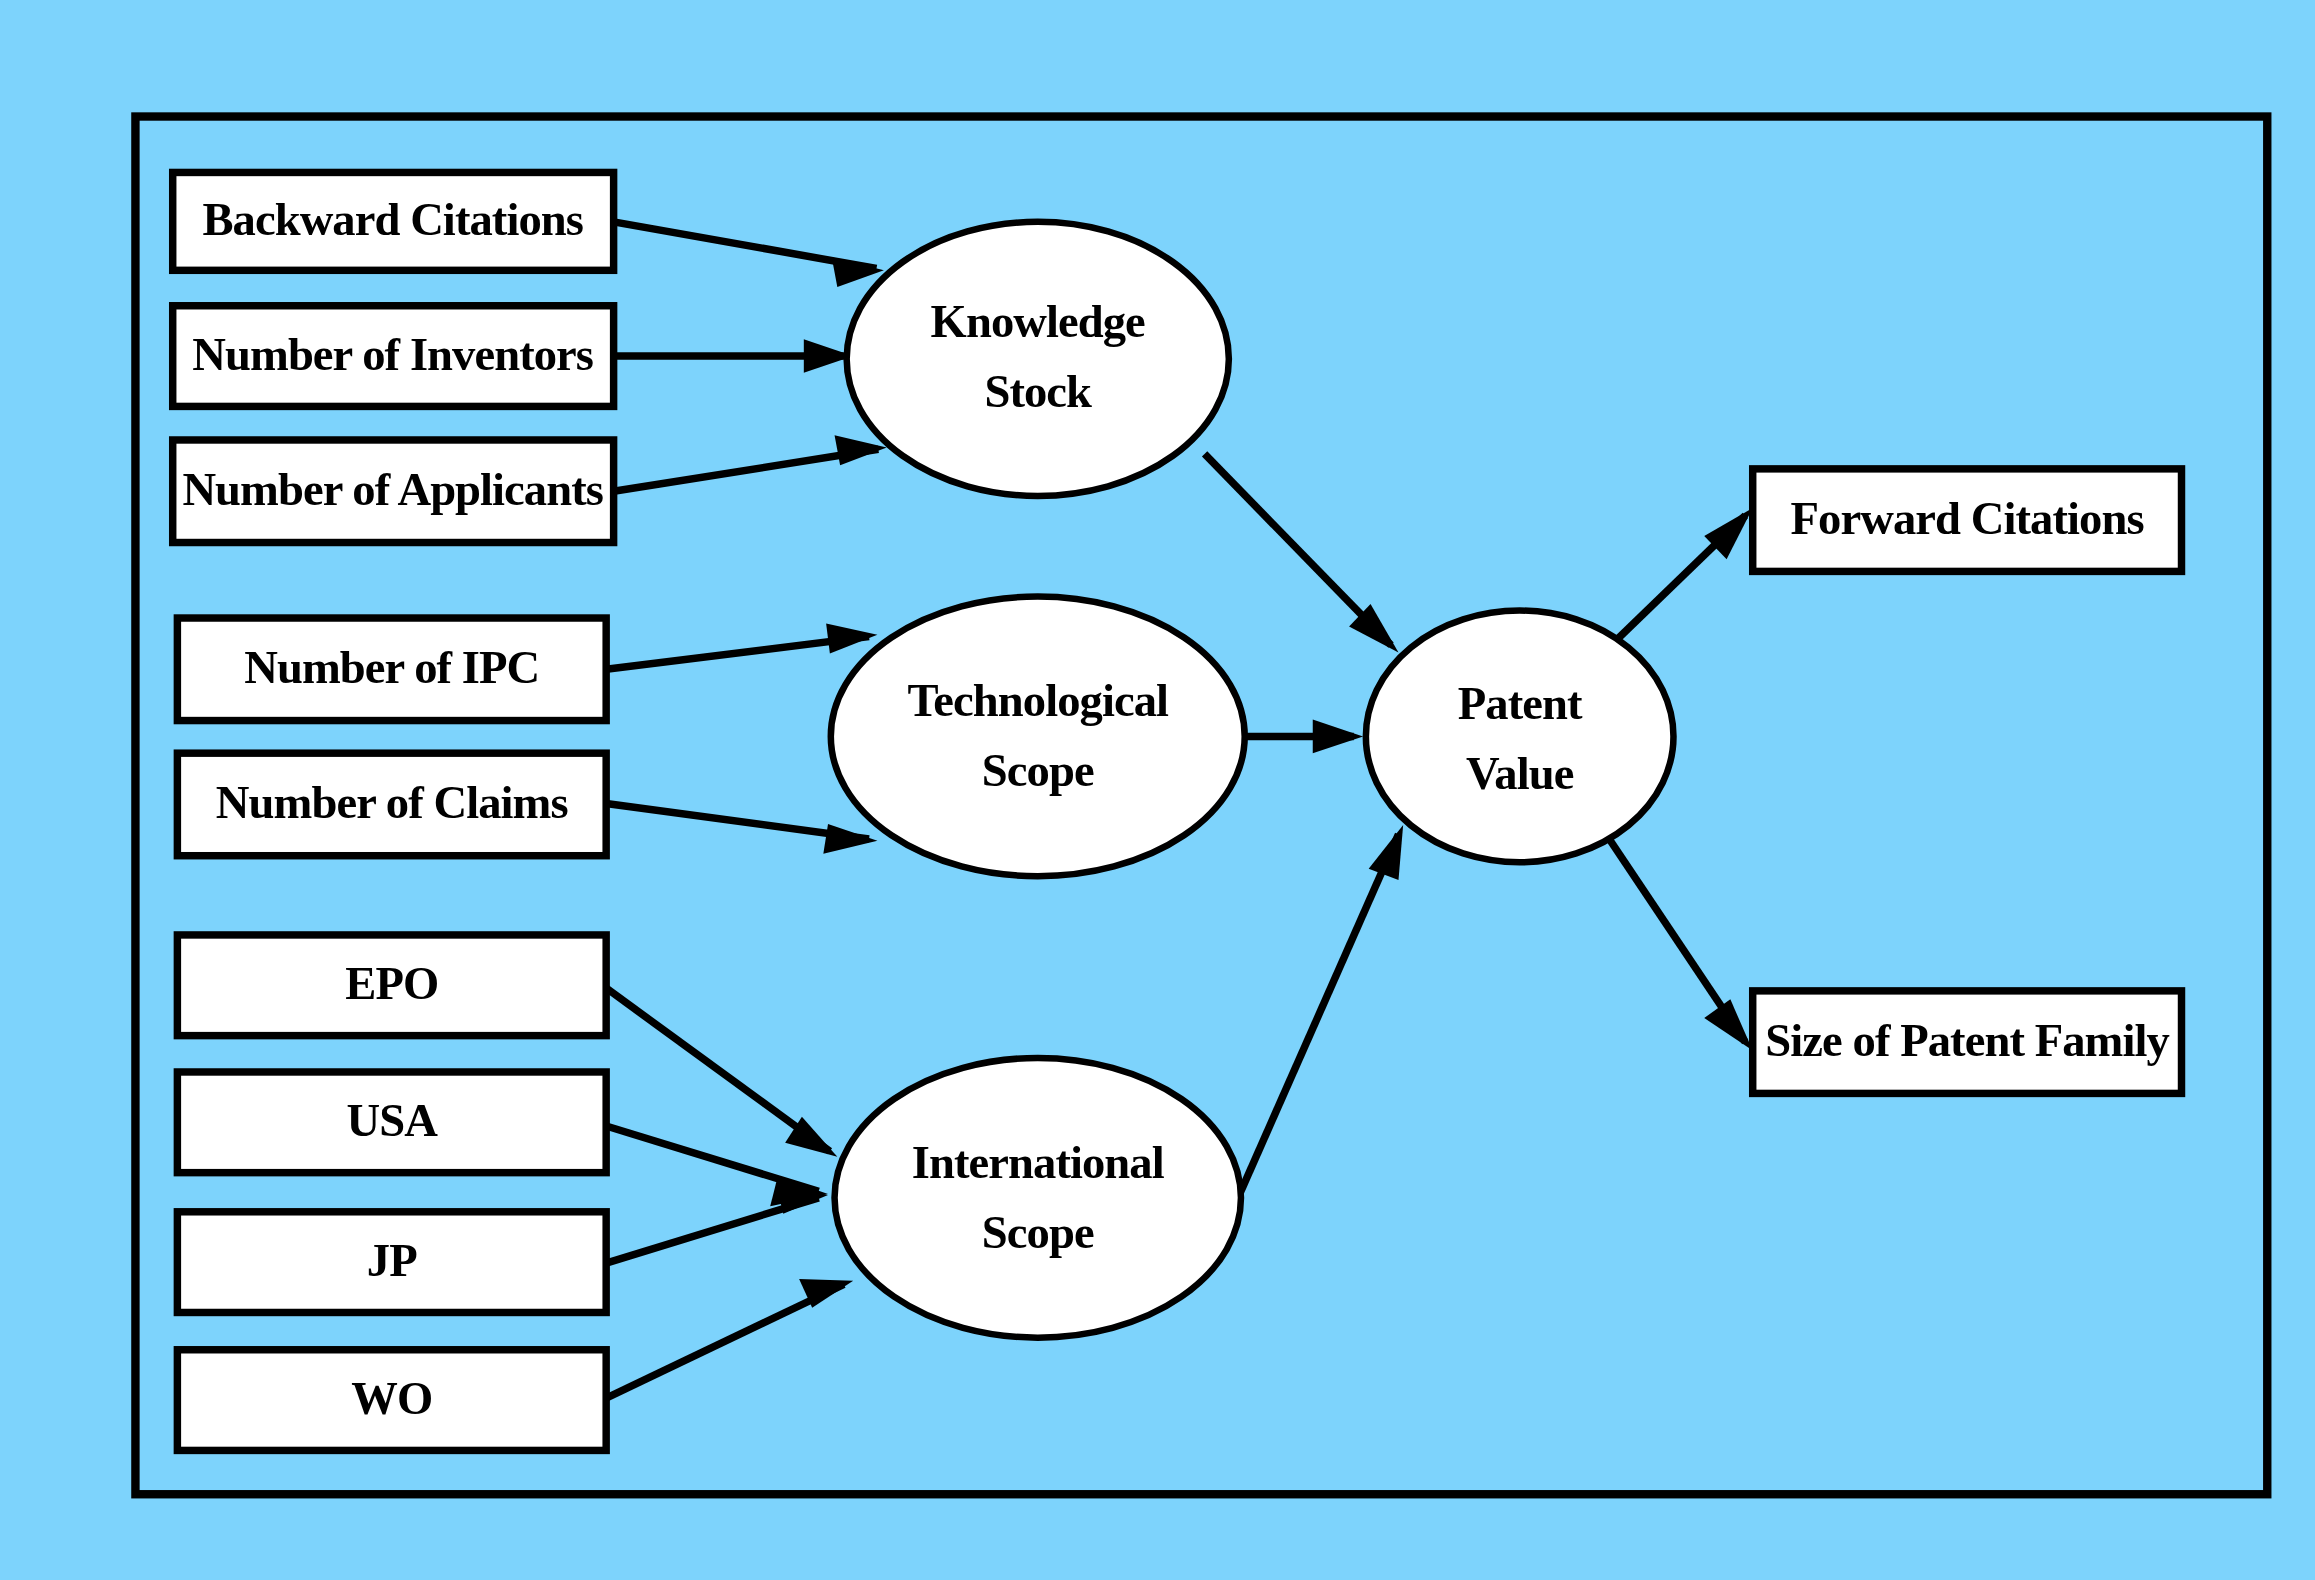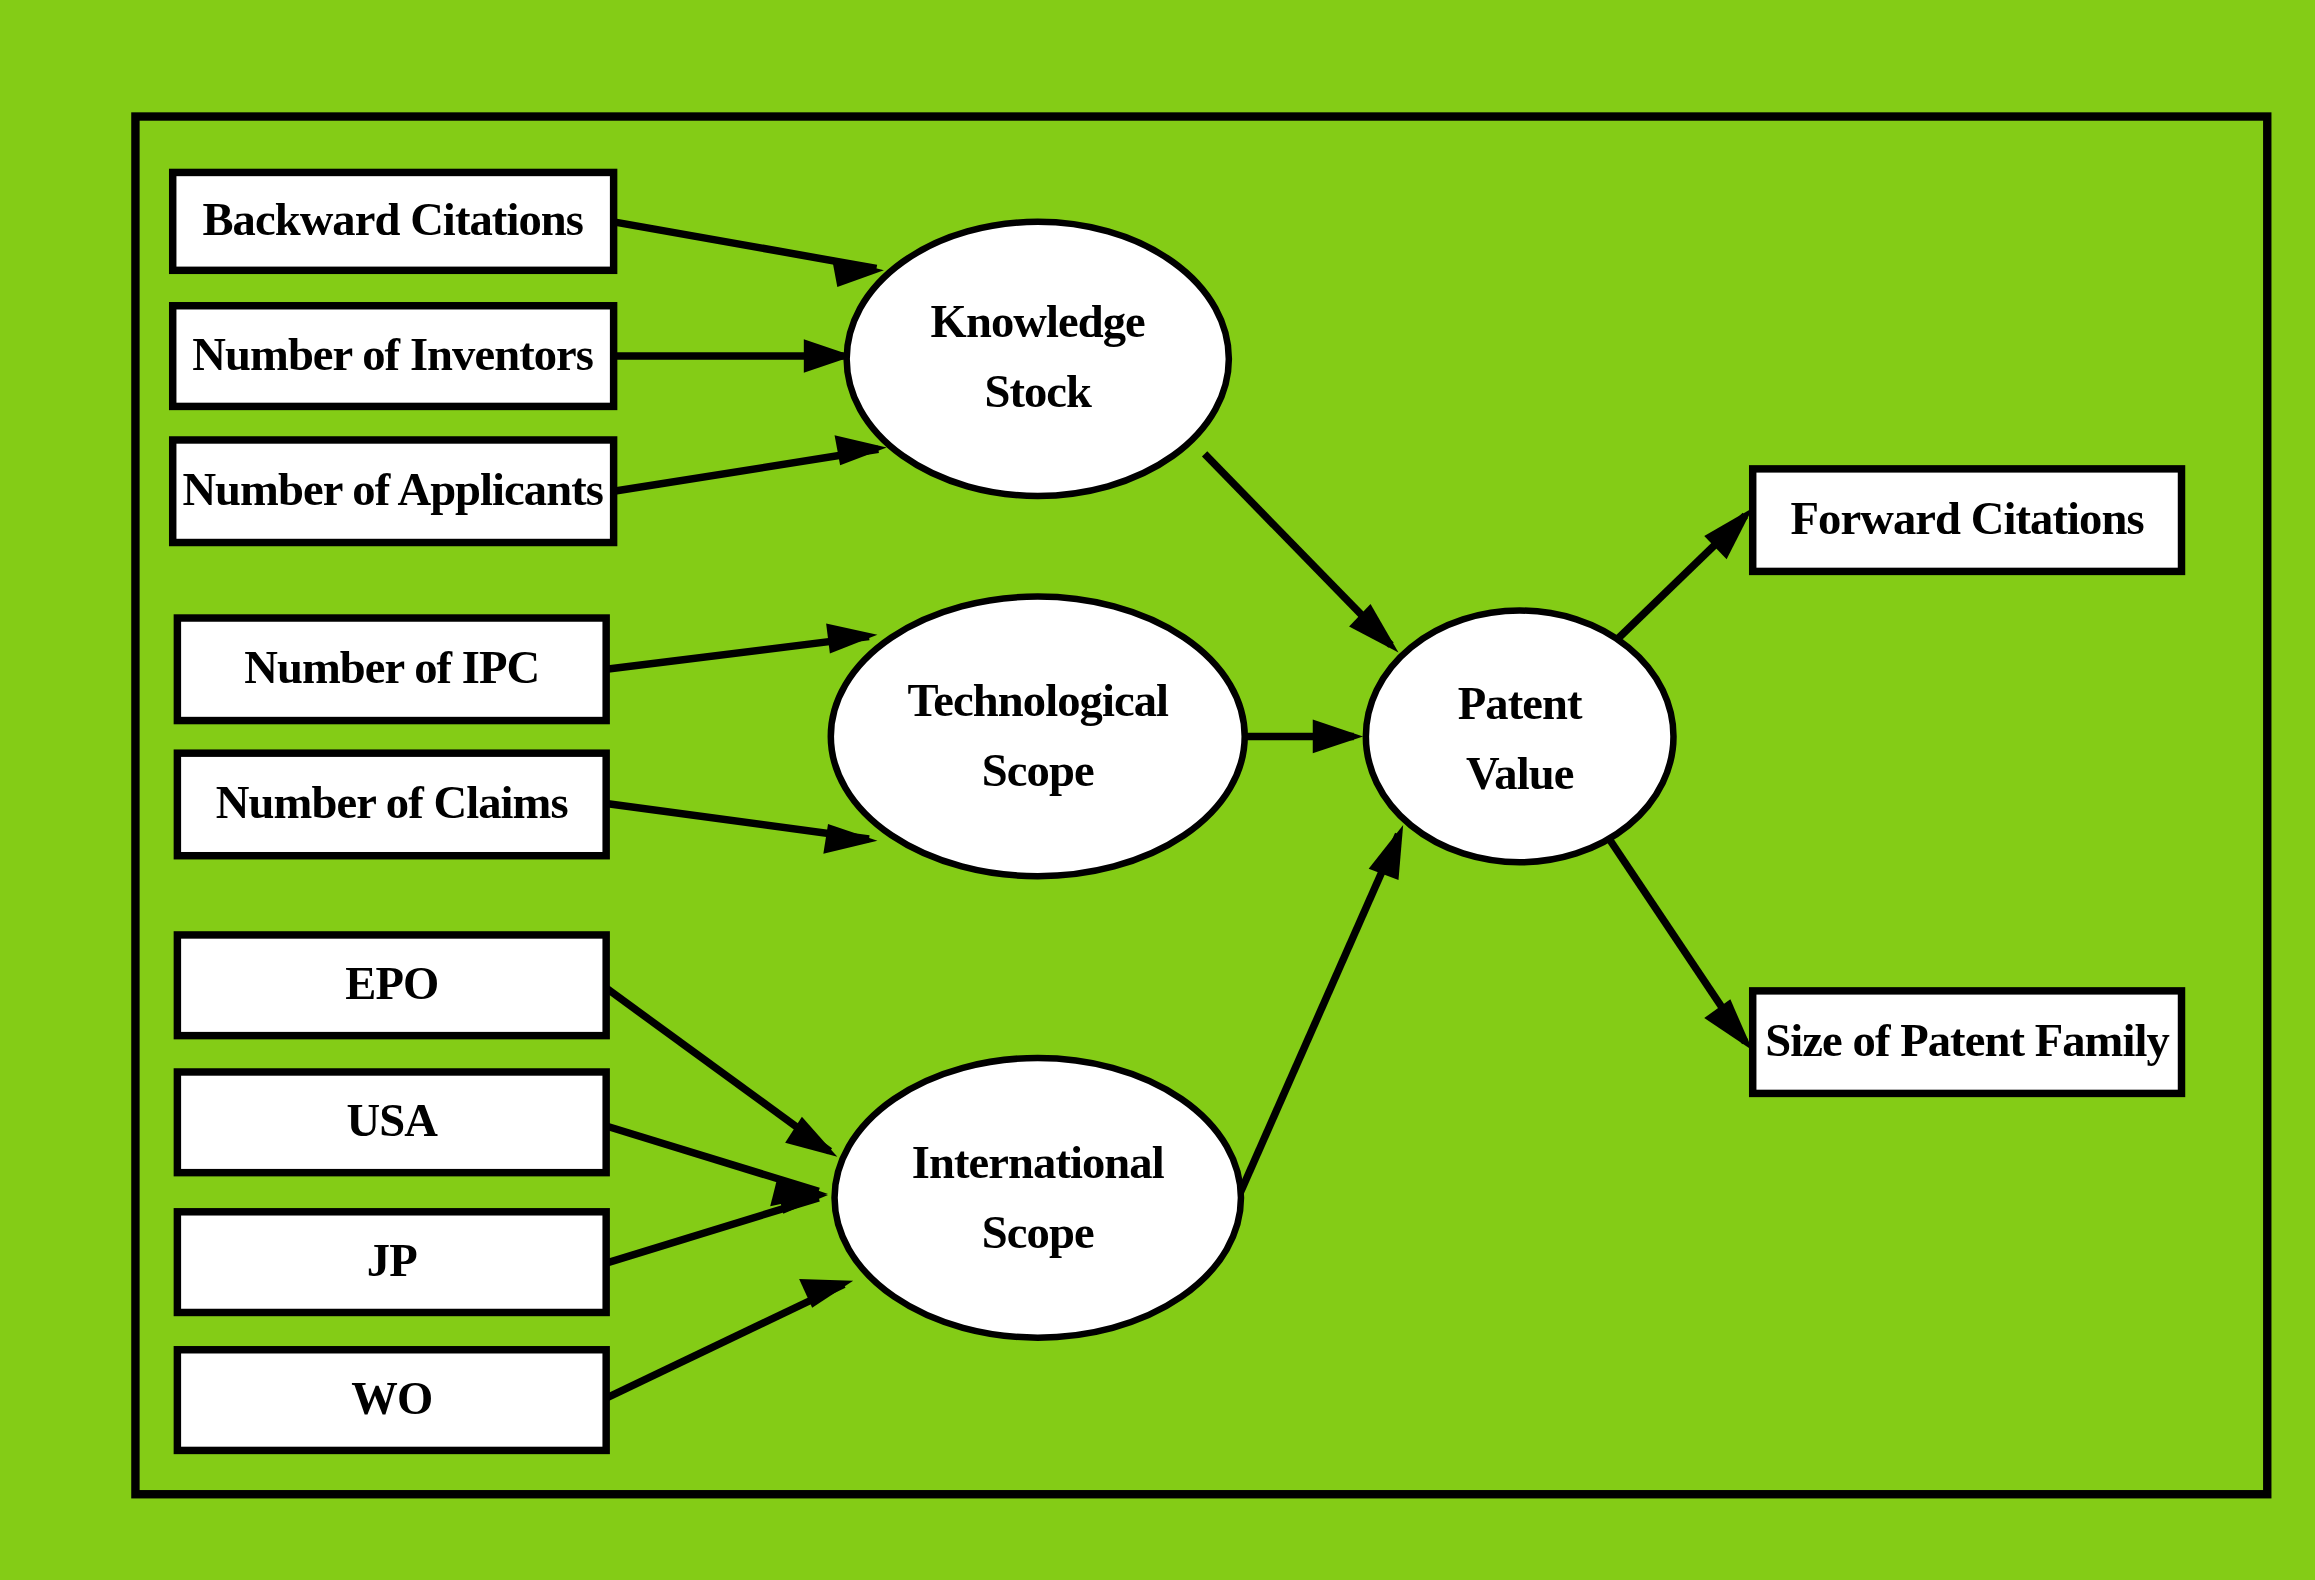--- a/index.html
+++ b/index.html
@@ -11,21 +11,21 @@
   body {
     width: 2316px;
     height: 1580px;
     font-family: "Liberation Serif", "DejaVu Serif", serif;
     overflow: hidden;
   }
   #stage {
     position: relative;
     width: 2316px;
     height: 1580px;
-    background: #84cc16;
+    background: #7dd3fc;
   }
   #diagram-svg {
     position: absolute;
     left: 0;
     top: 0;
     width: 2316px;
     height: 1580px;
   }
   .frame-rect {
     fill: none;

